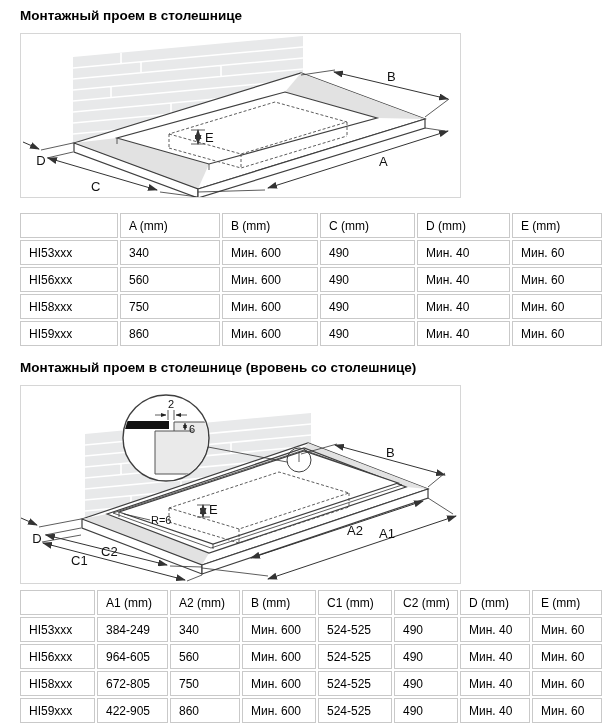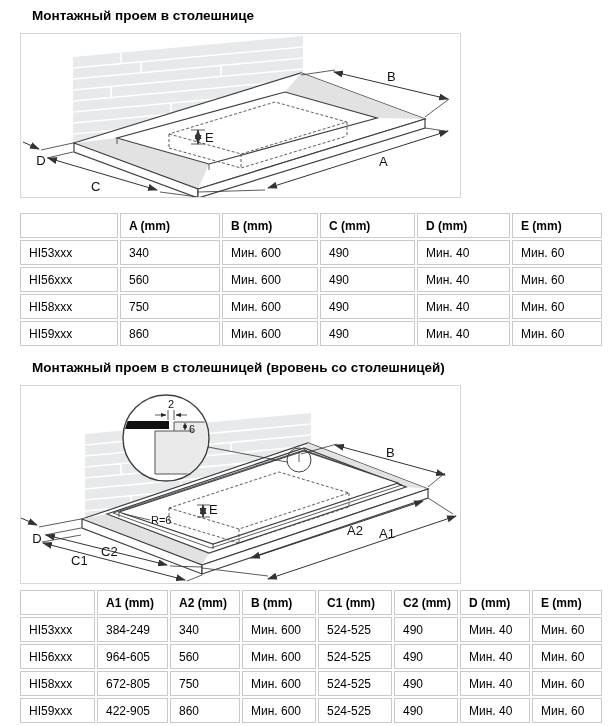--- a/index.html
+++ b/index.html
@@ -2,31 +2,31 @@
 <html style="--wall-fill: #e8e9ea; --band-fill: #e2e2e2; --outline: #3f3f3f; --dim-line: #333333; --table-border: #c9c9c9; --box-border: #d6d6d6; --detail-fill: #eaeaea; --text: #000000;"><head>
 <meta charset="utf-8">
 <style>
   :root{
     --wall-fill:#e8e9ea; --band-fill:#e2e2e2; --outline:#3f3f3f; --dim-line:#333333;
     --table-border:#c9c9c9; --box-border:#d6d6d6; --detail-fill:#eaeaea; --text:#000000;
   }
   html,body{margin:0;padding:0;background:#fff;}
   body{width:613px;font-family:"Liberation Sans",sans-serif;color:var(--text);}
   .page{padding:8px 0 6px 18px;}
-  .section-title{font-size:13.5px;font-weight:bold;margin:0 0 9px 14px;line-height:16px;}
+  .section-title{font-size:13.5px;font-weight:bold;margin:0 0 9px 2px;line-height:16px;}
   .diagram-box{width:439px;height:163px;border:1px solid var(--box-border);margin:0 0 13px 2px;}
   .diagram-box.flush{height:197px;margin-bottom:4px;}
   .diagram-box svg{display:block;width:100%;height:100%;}
   table.dims{border-collapse:separate;border-spacing:2px;table-layout:fixed;width:586px;margin:0 0 12px 0;}
   table.dims th,table.dims td{
     box-sizing:border-box;border:1px solid var(--table-border);background:#fff;
     font-size:12px;line-height:14px;text-align:left;padding:5px 8px 4px 8px;
     white-space:nowrap;overflow:hidden;font-weight:normal;
   }
-  table.dims th{font-weight:bold;}
+  table.dims th{font-weight:normal;}
   
   .wall{fill:var(--wall-fill);stroke:none;}
   .brick{stroke:#ffffff;stroke-width:1.6;fill:none;}
   .face{fill:#ffffff;stroke:var(--outline);stroke-width:1.2;}
   .band{fill:var(--band-fill);stroke:none;}
   .edge{fill:none;stroke:var(--outline);stroke-width:1.2;}
   .thin{fill:none;stroke:var(--dim-line);stroke-width:0.8;}
   .dim{fill:none;stroke:var(--dim-line);stroke-width:1;}
   .dash{fill:none;stroke:#4a4a4a;stroke-width:0.9;stroke-dasharray:3 2;}
   .dlabel{font-size:13px;fill:#111;}
@@ -146,21 +146,21 @@
             <td>Мин. 600</td>
             <td>490</td>
             <td>Мин. 40</td>
             <td>Мин. 60</td>
           </tr>
         </tbody>
       </table>
   </div>
 
   <div>
-    <h2 class="section-title">Монтажный проем в столешницей (вровень со столешницей)</h2>
+    <h2 class="section-title">Монтажный проем в столешнице (вровень со столешнице)</h2>
 
     <div class="diagram-box flush">
       <svg viewBox="0 0 439 197">
         <defs>
           <clipPath id="wallclip2">
               <polygon points="64,48 290,27 290,60 64,136"></polygon>
             </clipPath>
           <clipPath id="circclip">
               <circle cx="145" cy="52" r="42"></circle>
             </clipPath>

